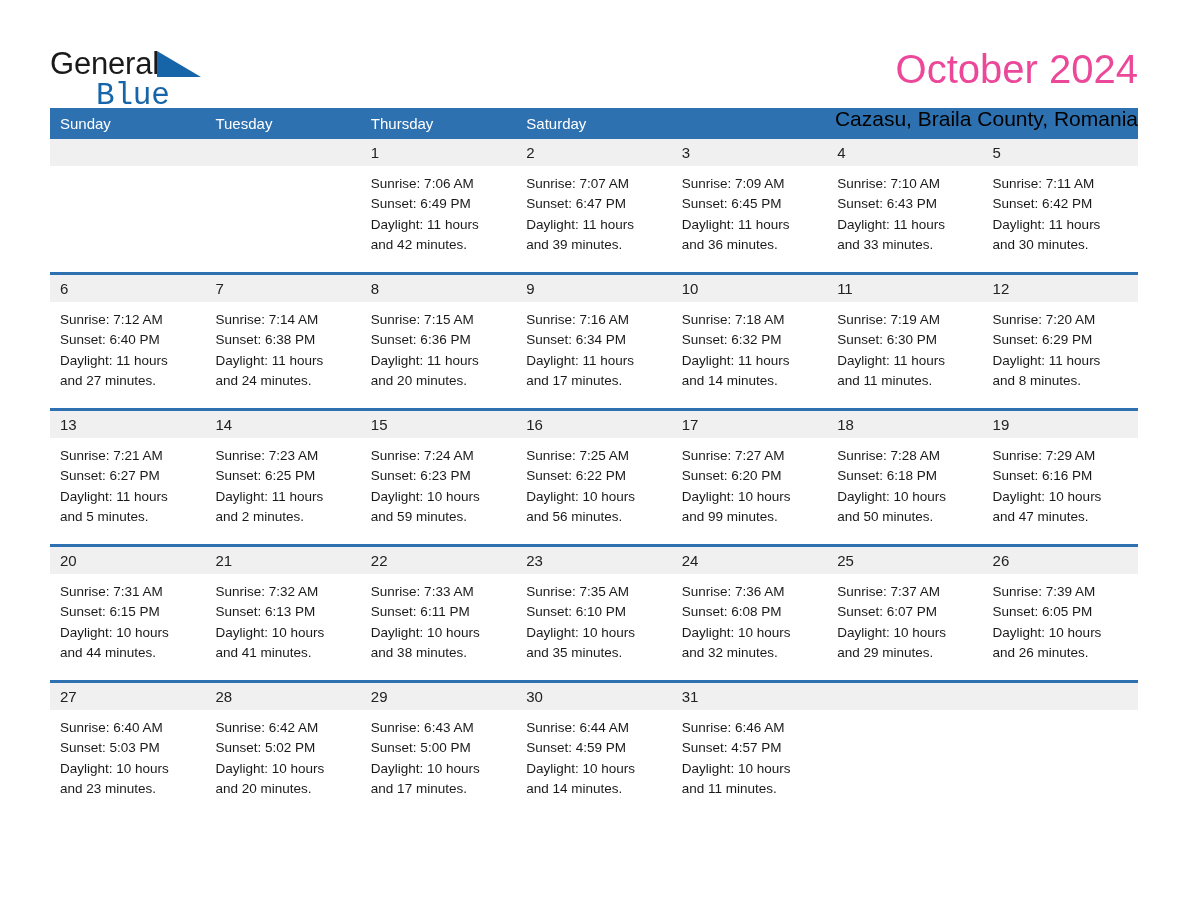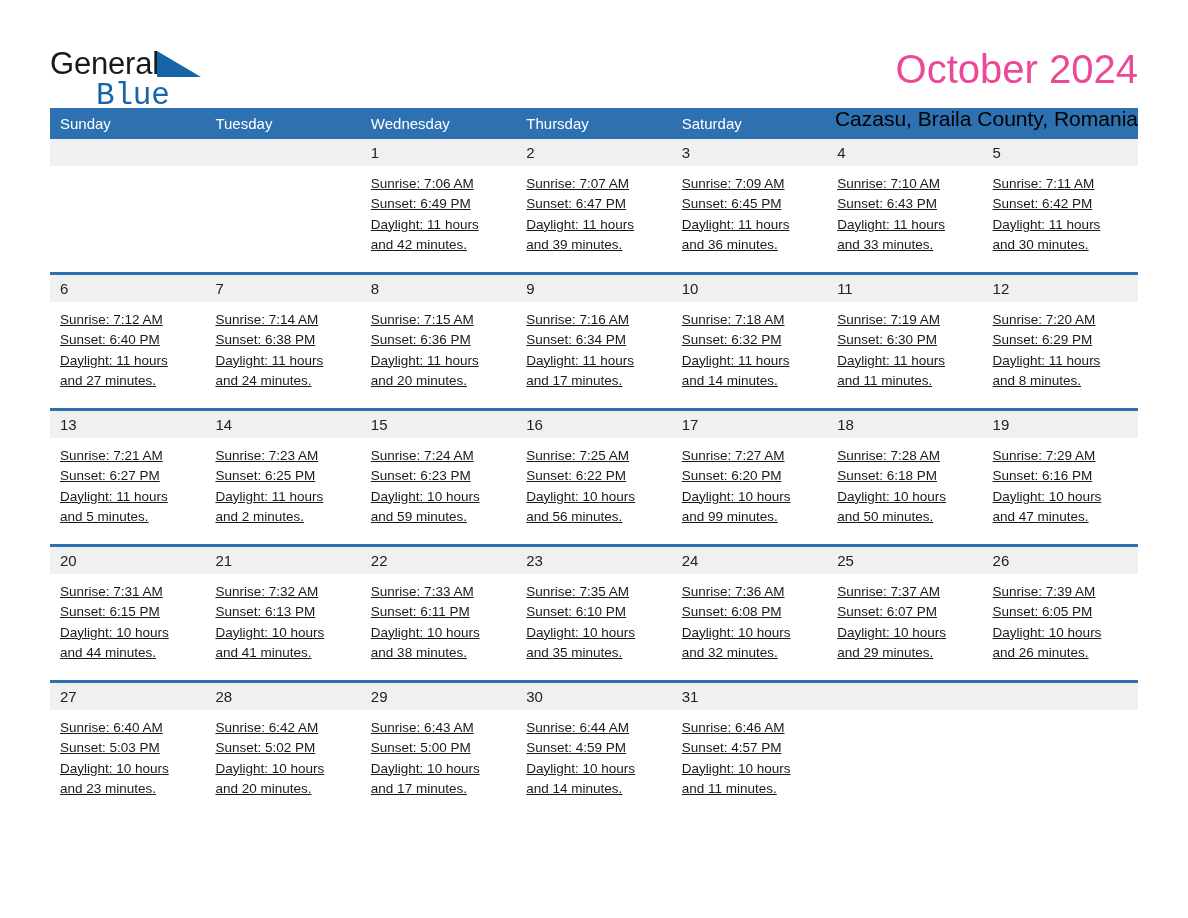--- a/index.html
+++ b/index.html
@@ -125,21 +125,20 @@
     font-size: 15px;
     line-height: 27px;
     padding-left: 10px;
     color: #222;
   }
   .day-body {
     padding: 8px 10px 0 10px;
     font-size: 13.5px;
     line-height: 20.3px;
     color: #1a1a1a;
-    text-decoration: underline;
   }
   .day-body div { white-space: nowrap; }
   .day.empty .day-body { visibility: hidden; }
 </style>
 </head>
 <body>
 
 <div class="page">
 
   <div class="header">
@@ -160,21 +159,20 @@
       <div class="cal-title">October 2024</div>
       <div class="cal-subtitle">Cazasu, Braila County, Romania</div>
     </div>
 
   </div>
 
   <div class="calendar">
     <div class="weekdays">
       <div class="weekday">Sunday</div>
       <div class="weekday">Tuesday</div>
-      <div class="weekday">Wednesday</div>
       <div class="weekday">Thursday</div>
       <div class="weekday">Saturday</div>
     </div>
     <div id="weeks-container">
         <div class="week">
           <div class="day empty">
             <div class="day-num-band">
               <div class="day-num"></div>
             </div>
             <div class="day-body">

